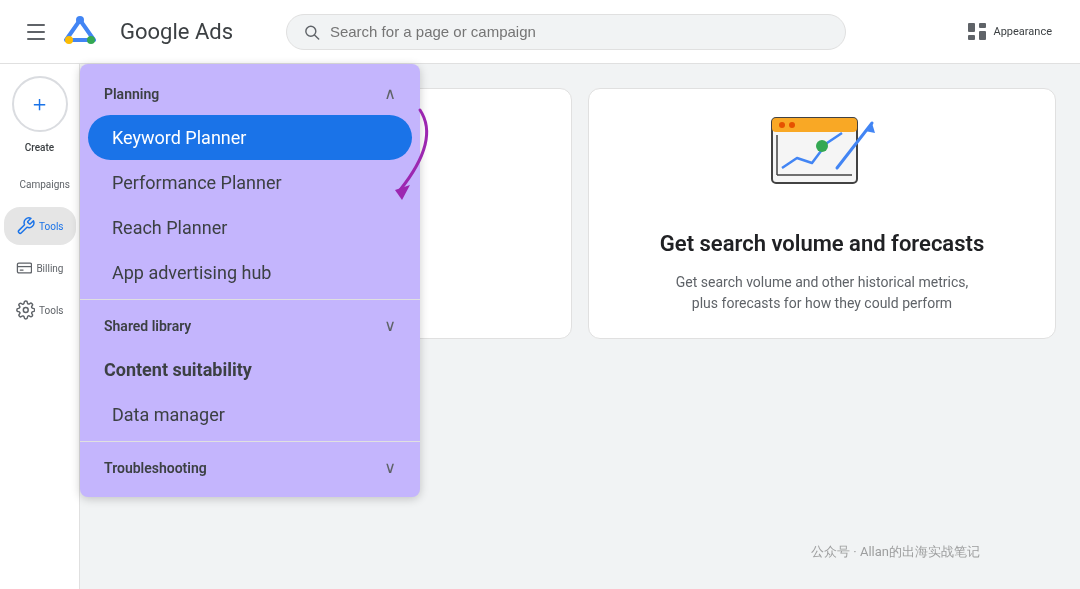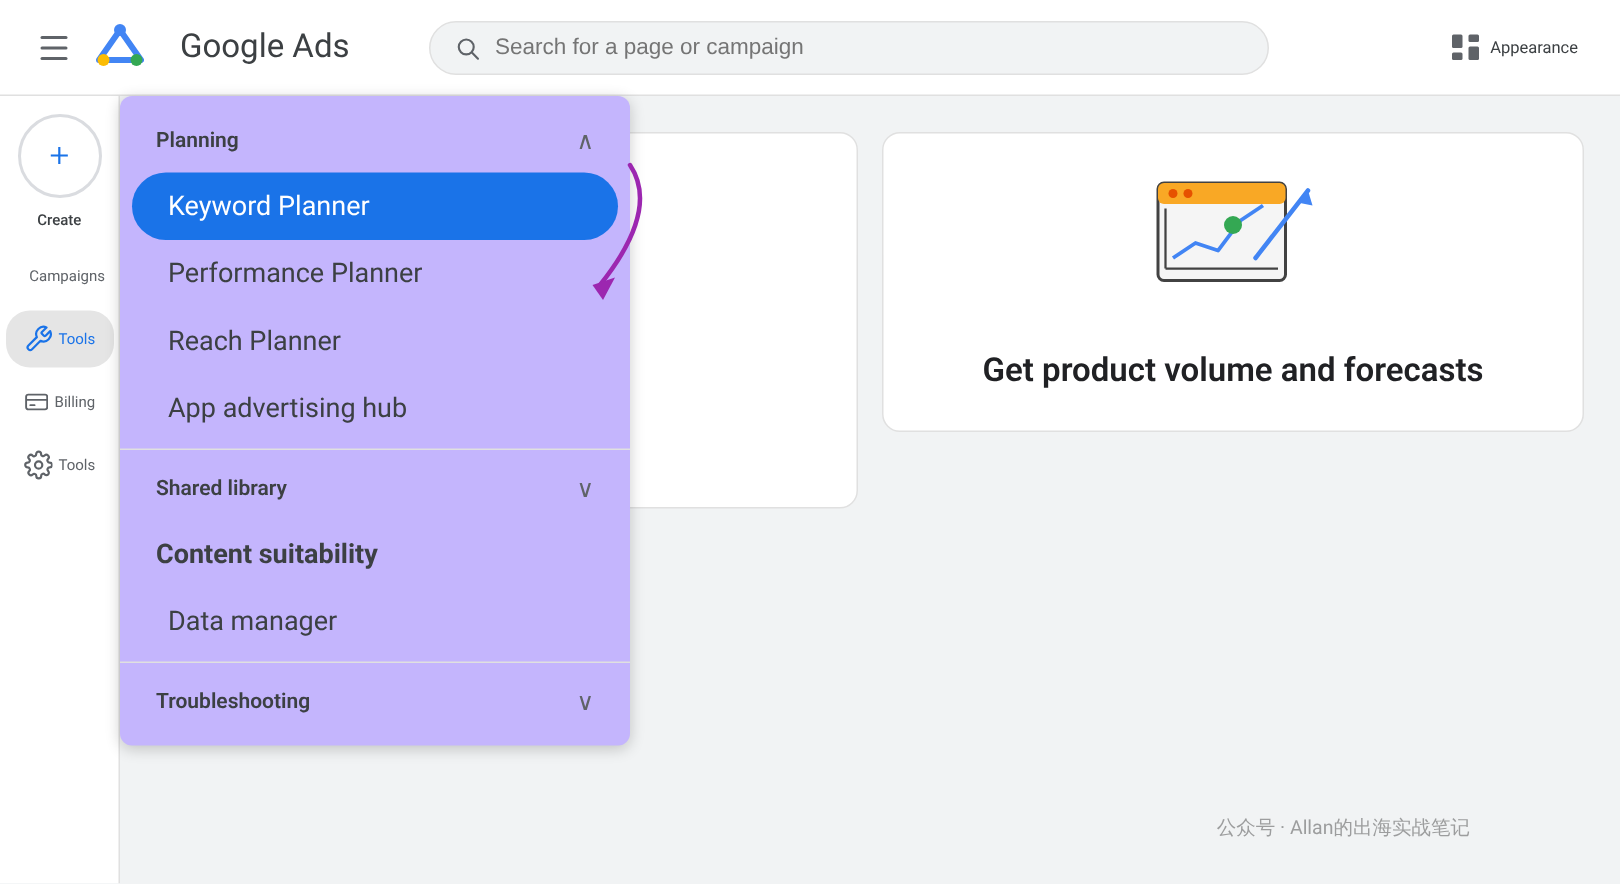--- a/index.html
+++ b/index.html
@@ -457,21 +457,22 @@
 
           <circle cx="55" cy="33" r="6" fill="#34a853"></circle>
 
           <line x1="70" y1="55" x2="105" y2="10" stroke="#4285f4" stroke-width="3" stroke-linecap="round"></line>
           <polygon points="105,10 98,18 108,20" fill="#4285f4"></polygon>
 
           <line x1="10" y1="62" x2="85" y2="62" stroke="#424242" stroke-width="1.5"></line>
           <line x1="10" y1="62" x2="10" y2="22" stroke="#424242" stroke-width="1.5"></line>
         </svg>
       </div>
-      <div class="card-title">Get product volume and forecasts</div>
+      <div class="card-title">Get search volume and forecasts</div>
+      <div class="card-desc">Get search volume and other historical metrics,<br>plus forecasts for how they could perform</div>
     </div>
 
   </div>
 
 </div>
 
 <div class="arrow-annotation">
   <svg width="120" height="120" viewBox="0 0 120 120" fill="none">
     <path d="M80 10 Q100 40 60 90" stroke="#9c27b0" stroke-width="3" fill="none" stroke-linecap="round"></path>
     <polygon points="55,90 70,85 62,100" fill="#9c27b0"></polygon>

